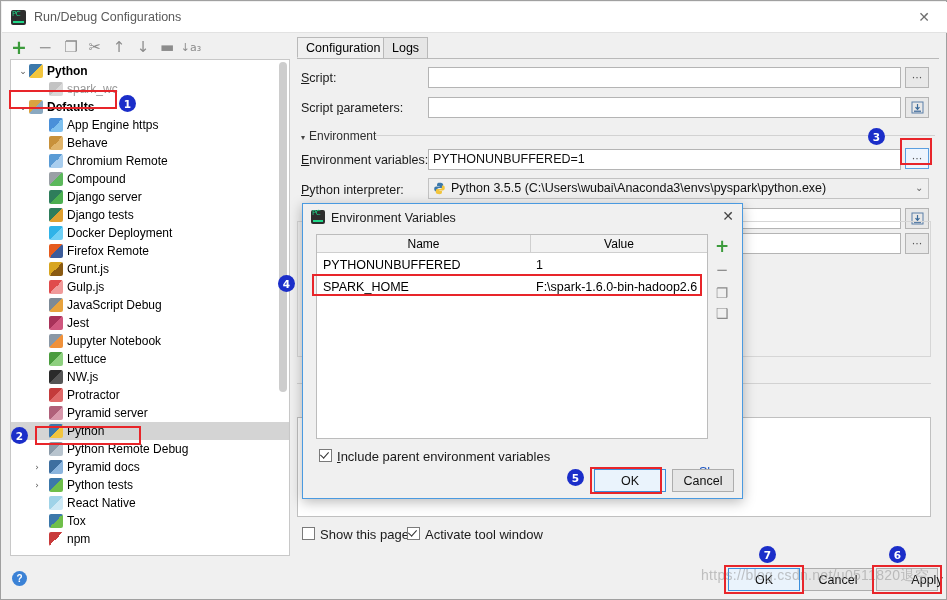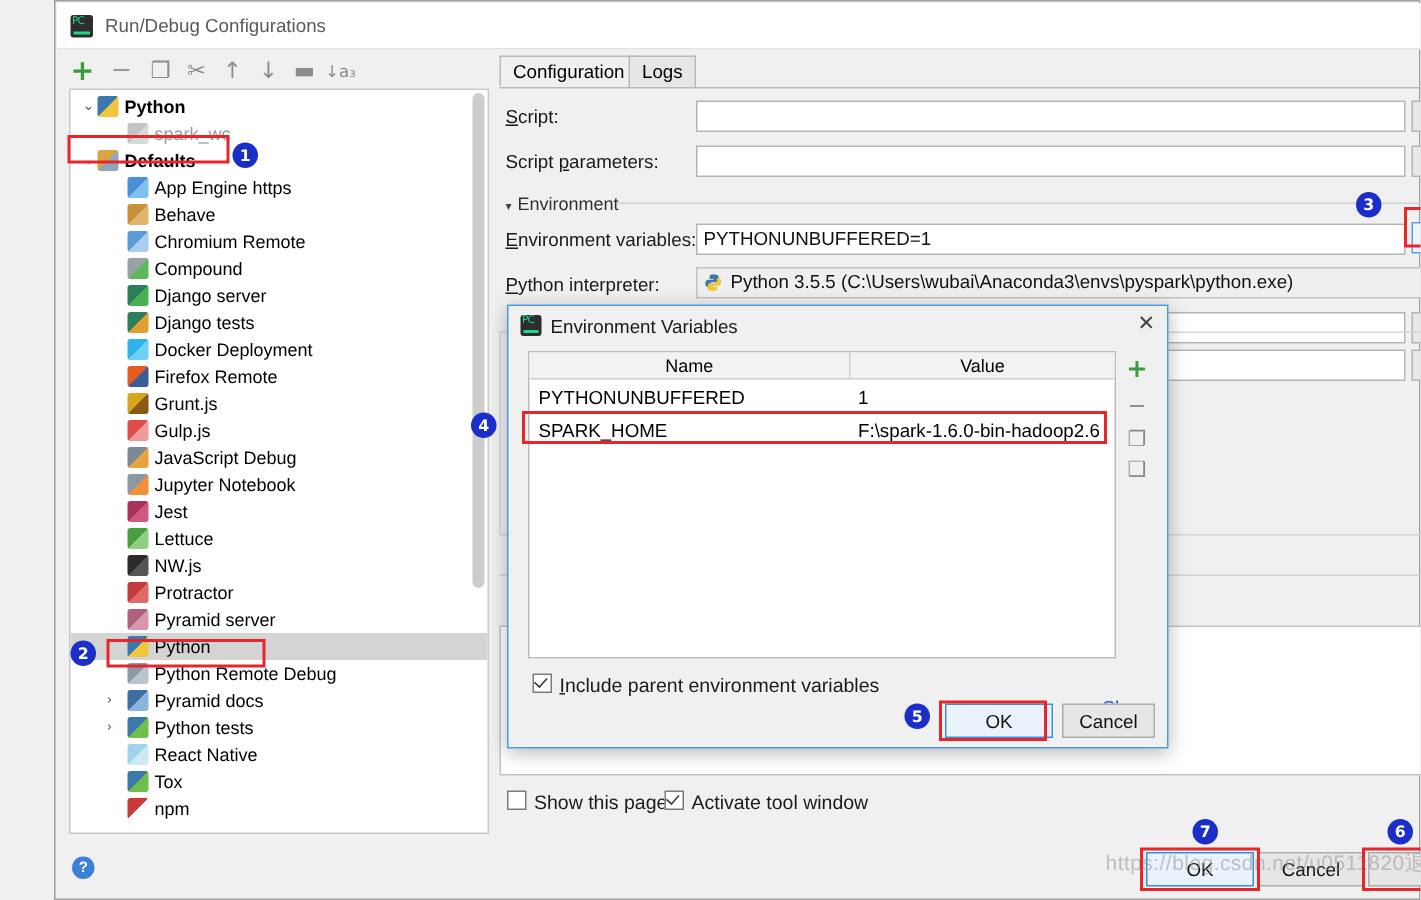--- a/index.html
+++ b/index.html
@@ -1,21 +1,21 @@
 <!DOCTYPE html>
 <html><head>
 <meta charset="utf-8">
 <style>
   html,body{margin:0;padding:0;}
   body{
     width:947px;height:600px;overflow:hidden;position:relative;
     font-family:"Liberation Sans","DejaVu Sans",sans-serif;
     font-size:12px;color:#000;background:#f0f0f0;
   }
-  #root{position:absolute;inset:0;background:#f0f0f0;border:1px solid #a0a0a0;box-sizing:border-box;margin-left:36px;}
+  #root{position:absolute;inset:0;background:#f0f0f0;border:1px solid #a0a0a0;box-sizing:border-box;}
 
   
   .titlebar{position:absolute;left:1px;top:1px;width:945px;height:31px;background:#ffffff;
             border-bottom:1px solid #e2e2e2;box-sizing:border-box;}
   .title-ico{position:absolute;left:9px;top:8px;width:15px;height:15px;background:#2d2d2d;
              border-radius:2px;}
   .title-ico::after{content:"PC";position:absolute;left:1px;top:0px;font-size:7px;color:#21d789;
                     font-family:"DejaVu Sans",sans-serif;letter-spacing:-.5px;}
   .title-ico::before{content:"";position:absolute;left:2px;bottom:2px;width:11px;height:2px;background:#21d789;}
   .title-text{position:absolute;left:32px;top:8px;font-size:12.5px;color:#5a5a5a;}
@@ -186,26 +186,26 @@
         </div>
         <div class="row">
           <span class="ic" style="left: 38px; background: linear-gradient(135deg, rgb(224, 75, 75) 0px, rgb(224, 75, 75) 50%, rgb(240, 154, 154) 50%, rgb(240, 154, 154) 100%);"></span>
           <span class="lbl" style="left: 56px;">Gulp.js</span>
         </div>
         <div class="row">
           <span class="ic" style="left: 38px; background: linear-gradient(135deg, rgb(125, 138, 150) 0px, rgb(125, 138, 150) 50%, rgb(232, 163, 61) 50%, rgb(232, 163, 61) 100%);"></span>
           <span class="lbl" style="left: 56px;">JavaScript Debug</span>
         </div>
         <div class="row">
+          <span class="ic" style="left: 38px; background: linear-gradient(135deg, rgb(168, 50, 90) 0px, rgb(168, 50, 90) 50%, rgb(208, 87, 127) 50%, rgb(208, 87, 127) 100%);"></span>
+          <span class="lbl" style="left: 56px;">Jest</span>
+        </div>
+        <div class="row">
           <span class="ic" style="left: 38px; background: linear-gradient(135deg, rgb(139, 152, 165) 0px, rgb(139, 152, 165) 50%, rgb(240, 145, 58) 50%, rgb(240, 145, 58) 100%);"></span>
           <span class="lbl" style="left: 56px;">Jupyter Notebook</span>
-        </div>
-        <div class="row">
-          <span class="ic" style="left: 38px; background: linear-gradient(135deg, rgb(168, 50, 90) 0px, rgb(168, 50, 90) 50%, rgb(208, 87, 127) 50%, rgb(208, 87, 127) 100%);"></span>
-          <span class="lbl" style="left: 56px;">Jest</span>
         </div>
         <div class="row">
           <span class="ic" style="left: 38px; background: linear-gradient(135deg, rgb(74, 156, 62) 0px, rgb(74, 156, 62) 50%, rgb(142, 208, 127) 50%, rgb(142, 208, 127) 100%);"></span>
           <span class="lbl" style="left: 56px;">Lettuce</span>
         </div>
         <div class="row">
           <span class="ic" style="left: 38px; background: linear-gradient(135deg, rgb(43, 43, 43) 0px, rgb(43, 43, 43) 50%, rgb(85, 85, 85) 50%, rgb(85, 85, 85) 100%);"></span>
           <span class="lbl" style="left: 56px;">NW.js</span>
         </div>
         <div class="row">

